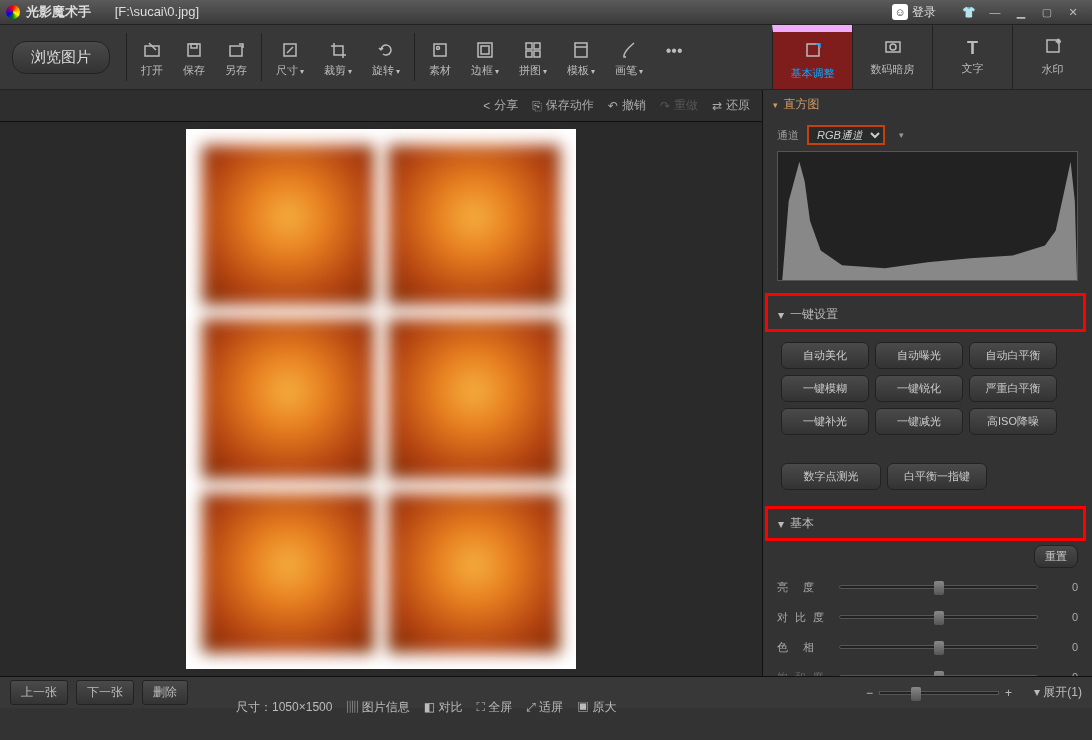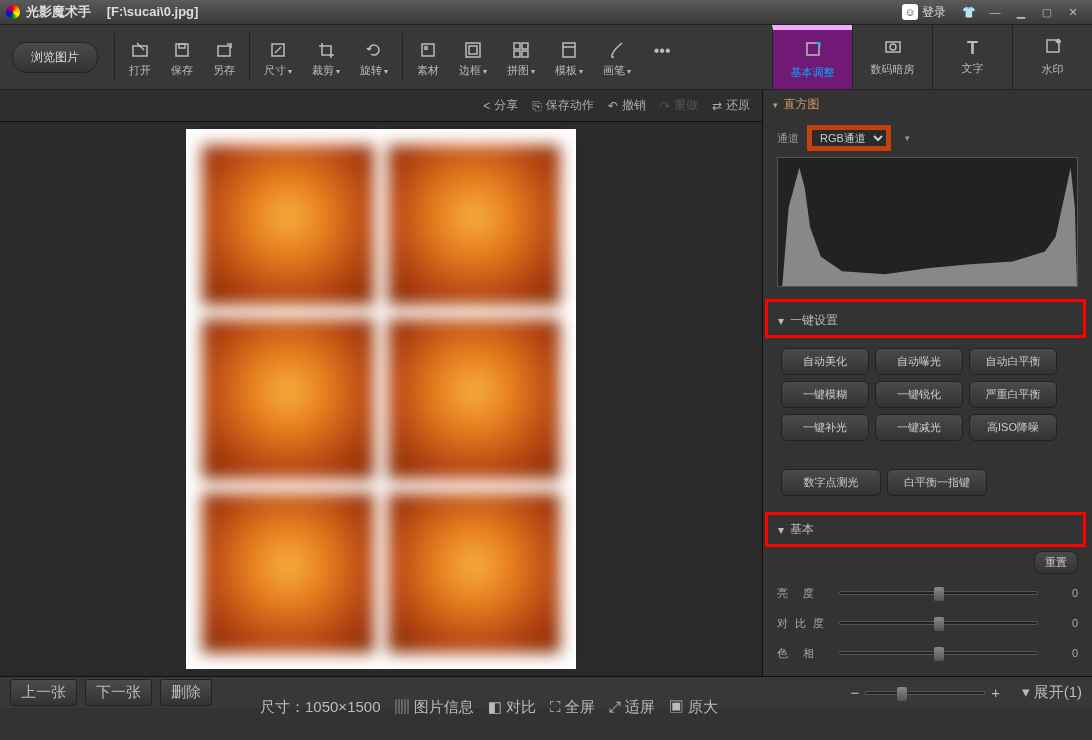--- a/index.html
+++ b/index.html
@@ -1,88 +1,88 @@
 <!DOCTYPE html>
 <html><head>
 <meta charset="utf-8">
 <style>
 * { margin:0; padding:0; box-sizing:border-box; font-family:"Microsoft YaHei",SimSun,sans-serif; user-select:none; }
 body { width:1092px; height:740px; background:#333; color:#ccc; overflow:hidden; font-size:12px; }
 .titlebar { height:24px; background:linear-gradient(#5a5a5a,#3a3a3a); display:flex; align-items:center; padding:0 6px; color:#ddd; }
 .titlebar .logo { width:14px; height:14px; border-radius:50%; background:conic-gradient(red,orange,yellow,green,blue,purple,red); margin-right:6px; }
 .titlebar .title { flex:1; font-size:13px; font-weight:bold; }
 .titlebar .smiley { width:16px; height:16px; background:#fff; border-radius:3px; display:flex; align-items:center; justify-content:center; font-size:11px; color:#333; margin-right:4px; }
-.titlebar .login { margin-right:10px; }
+.titlebar .login { margin-right:20px; }
 .titlebar .win-btn { width:26px; height:18px; display:flex; align-items:center; justify-content:center; font-size:11px; color:#bbb; cursor:pointer; }
 
 .toolbar { height:66px; background:#383838; display:flex; align-items:center; border-top:1px solid #222; border-bottom:1px solid #222; }
-.browse-btn { margin:0 12px; padding:6px 18px; background:linear-gradient(#4a4a4a,#333); border:1px solid #222; border-radius:14px; color:#ddd; font-size:12px; cursor:pointer;text-align:center; }
+.browse-btn { margin:0 12px; padding:6px 18px; background:linear-gradient(#4a4a4a,#333); border:1px solid #222; border-radius:14px; color:#ddd; font-size:15px; cursor:pointer;text-align:center; }
 .toolbar .sep { width:1px; height:48px; background:#222; margin:0 4px; }
 .tool-item { display:flex; flex-direction:column; align-items:center; justify-content:center; padding:4px 10px 2px; color:#bbb; cursor:pointer; min-width:42px; }
 .tool-item .ico { height:22px; display:flex; align-items:center; justify-content:center; font-size:16px; }
 .tool-item .lbl { font-size:11px; margin-top:2px; white-space:nowrap; }
 .tool-item .drop { font-size:8px; margin-left:2px; }
 
 .right-tabs { margin-left:auto; display:flex; height:100%; }
 .rtab { width:80px; display:flex; flex-direction:column; align-items:center; justify-content:center; color:#bbb; cursor:pointer; border-left:1px solid #222; }
-.rtab.active { background:#701a75; border-top:5px solid #f0abfc; }
+.rtab.active { background:#7f1d1d; border-top:7px solid #f0abfc; }
 .rtab .ico { font-size:20px; }
 .rtab .lbl { font-size:11px; margin-top:2px; }
 
 .secondary-bar { height:32px; background:#2e2e2e; display:flex; align-items:center; justify-content:flex-end; padding-right:12px; gap:14px; font-size:12px; color:#aaa; border-bottom:1px solid #111;}
 .secondary-bar span { cursor:pointer; display:flex; align-items:center; gap:4px; }
 .secondary-bar .disabled { color:#555; }
 
 .main { display:flex; height:586px; }
 .canvas-area { flex:1; background:#2a2a2a; display:flex; align-items:center; justify-content:center; position:relative; }
 .paper { width:390px; height:540px; background:#fff; display:grid; grid-template-columns:1fr 1fr; grid-template-rows:1fr 1fr 1fr; gap:14px; padding:16px; }
 .photo { background:radial-gradient(circle at 50% 45%, #f5b040 0%, #e88020 30%, #b04010 70%, #7a2800 100%); filter:blur(8px); }
 
 .side-panel { width:330px; background:#333; border-left:1px solid #111; overflow:hidden; display:flex; flex-direction:column; }
 .panel-section-header { display:flex; align-items:center; padding:6px 10px; color:#c96; font-size:12px; gap:6px; }
 .panel-section-header .tri { font-size:9px; }
 .histogram-body { padding:6px 14px 10px; }
 .hist-channel { display:flex; align-items:center; gap:8px; margin-bottom:6px; font-size:11px; color:#999; }
-.hist-channel select { background:#2a2a2a; color:#ccc; border:5px solid #c2410c; font-size:11px; padding:1px 4px; }
+.hist-channel select { background:#2a2a2a; color:#ccc; border:2px solid #c2410c; font-size:11px; padding:1px 4px;font-style:italic; }
 .hist-chart { border:1px solid #555; height:130px; background:#222; position:relative; }
 .hist-chart svg { width:100%; height:100%; }
 
 .highlight { border:3px solid #f00; }
 .oneclick-header { padding:6px 10px; display:flex; align-items:center; gap:6px; color:#bbb; margin-top:4px; }
 .btn-grid { display:grid; grid-template-columns:repeat(3,88px); gap:6px; padding:10px 0 10px 18px; }
 .btn-grid.two { grid-template-columns:repeat(2,100px); padding-left:18px; margin-top:8px; }
 .grid-btn { background:linear-gradient(#4a4a4a,#333); border:1px solid #222; color:#ccc; font-size:11px; padding:5px 0; text-align:center; border-radius:6px; cursor:pointer; }
 
 .basic-header { padding:6px 10px; display:flex; align-items:center; gap:6px; color:#bbb; }
 .reset-btn { margin-left:auto; margin-right:14px; margin-top:4px; margin-bottom:2px; align-self:flex-end; background:linear-gradient(#4a4a4a,#333); border:1px solid #222; color:#ccc; font-size:11px; padding:3px 10px; border-radius:8px; cursor:pointer; }
 .sliders { padding:2px 14px 0 14px; }
 .slider-row { display:flex; align-items:center; height:30px; gap:8px; color:#aaa; font-size:11px; }
 .slider-row .lbl { width:54px; letter-spacing:2px; }
 .slider-row .track { flex:1; height:4px; background:#222; border:1px solid #555; position:relative; border-radius:2px; }
 .slider-row .thumb { position:absolute; top:-5px; left:50%; width:10px; height:14px; background:linear-gradient(#888,#555); border-radius:2px; transform:translateX(-50%); }
 .slider-row .val { width:32px; text-align:right; }
 
-.statusbar { height:32px; background:#383838; border-top:1px solid #111; display:flex; align-items:center; padding:0 10px; gap:8px; font-size:15px; color:#bbb; }
+.statusbar { height:32px; background:#383838; border-top:1px solid #111; display:flex; align-items:center; padding:0 10px; gap:8px; font-size:12px; color:#bbb; }
 .statusbar .pill { background:linear-gradient(#4a4a4a,#333); border:1px solid #222; padding:3px 10px; border-radius:3px; cursor:pointer; }
 .statusbar .info { display:flex; align-items:center; gap:14px; margin-left:40px;margin-top:30px; }
 .statusbar .zoom { margin-left:auto; display:flex; align-items:center; gap:6px; }
 .statusbar .zoom .track { width:120px; height:4px; background:#222; border:1px solid #555; position:relative; }
 .statusbar .zoom .thumb { position:absolute; top:-5px; left:26%; width:10px; height:14px; background:linear-gradient(#888,#555); border-radius:2px; }
 .statusbar .expand { margin-left:14px; cursor:pointer;text-align:right; }
 
 svg.ico-shape { width:18px; height:18px; stroke:#bbb; fill:none; stroke-width:1.5; }
 </style>
 </head>
 <body>
 
 <div class="titlebar">
   <div class="logo"></div>
   <div class="title">
     <span>光影魔术手</span>
-    <span style="font-weight:bold;margin-left:12px;">[F:\sucai\0.jpg]</span>
+    <span style="font-weight:normal;margin-left:20px;">[F:\sucai\0.jpg]</span>
   </div>
   <div class="smiley">☺</div>
   <span class="login">登录</span>
   <div class="win-btn">👕</div>
   <div class="win-btn">—</div>
   <div class="win-btn">▁</div>
   <div class="win-btn">▢</div>
   <div class="win-btn">✕</div>
 </div>
 

